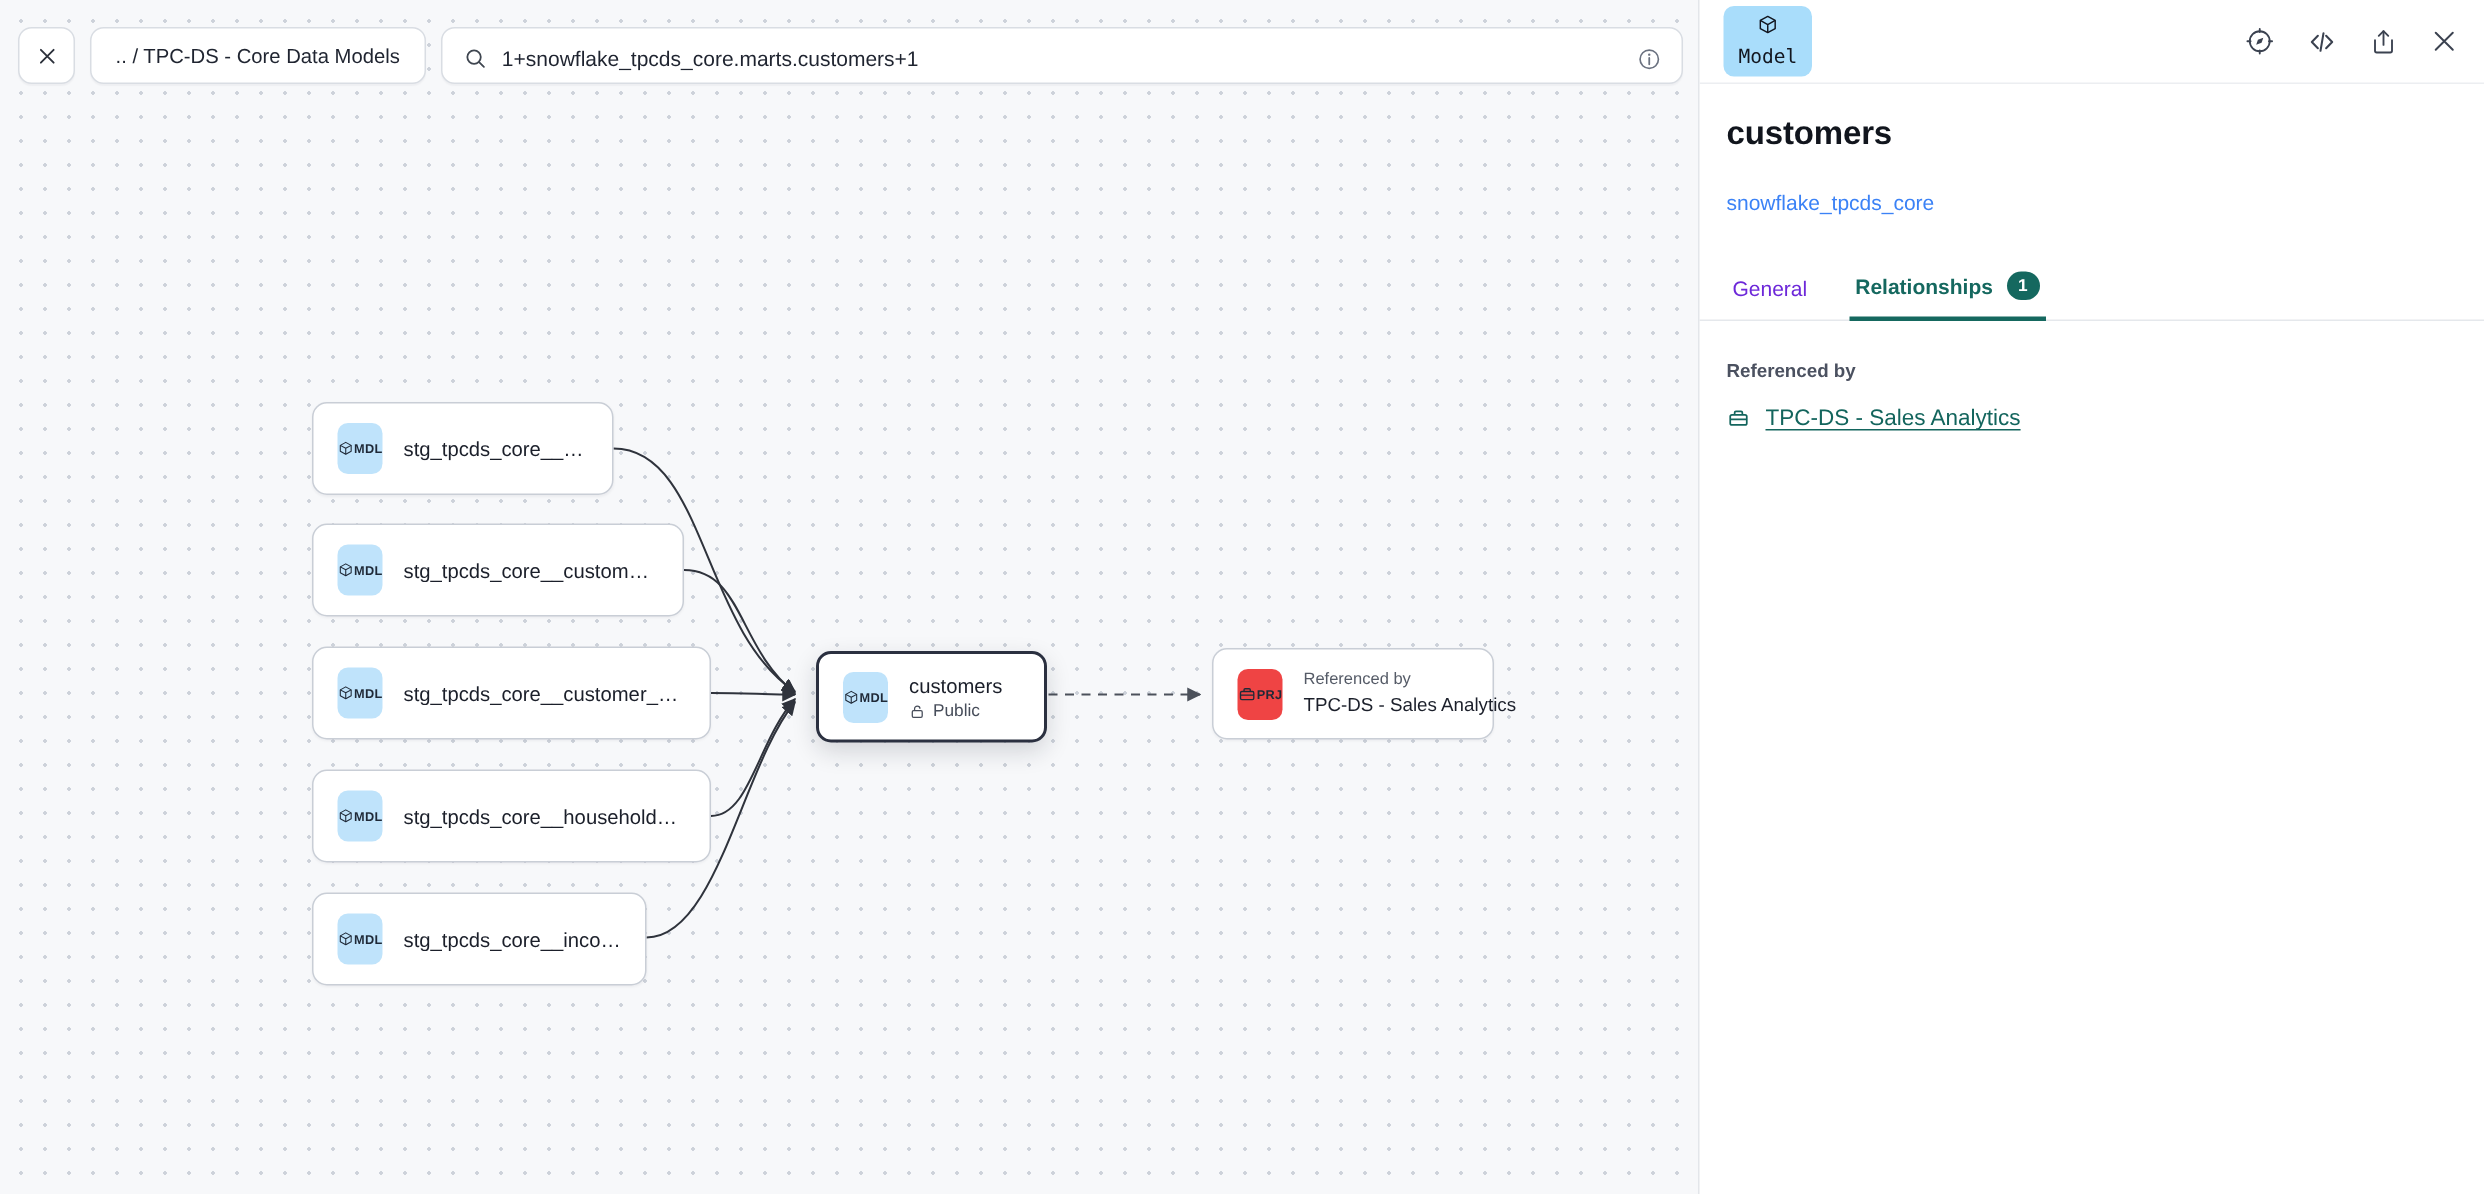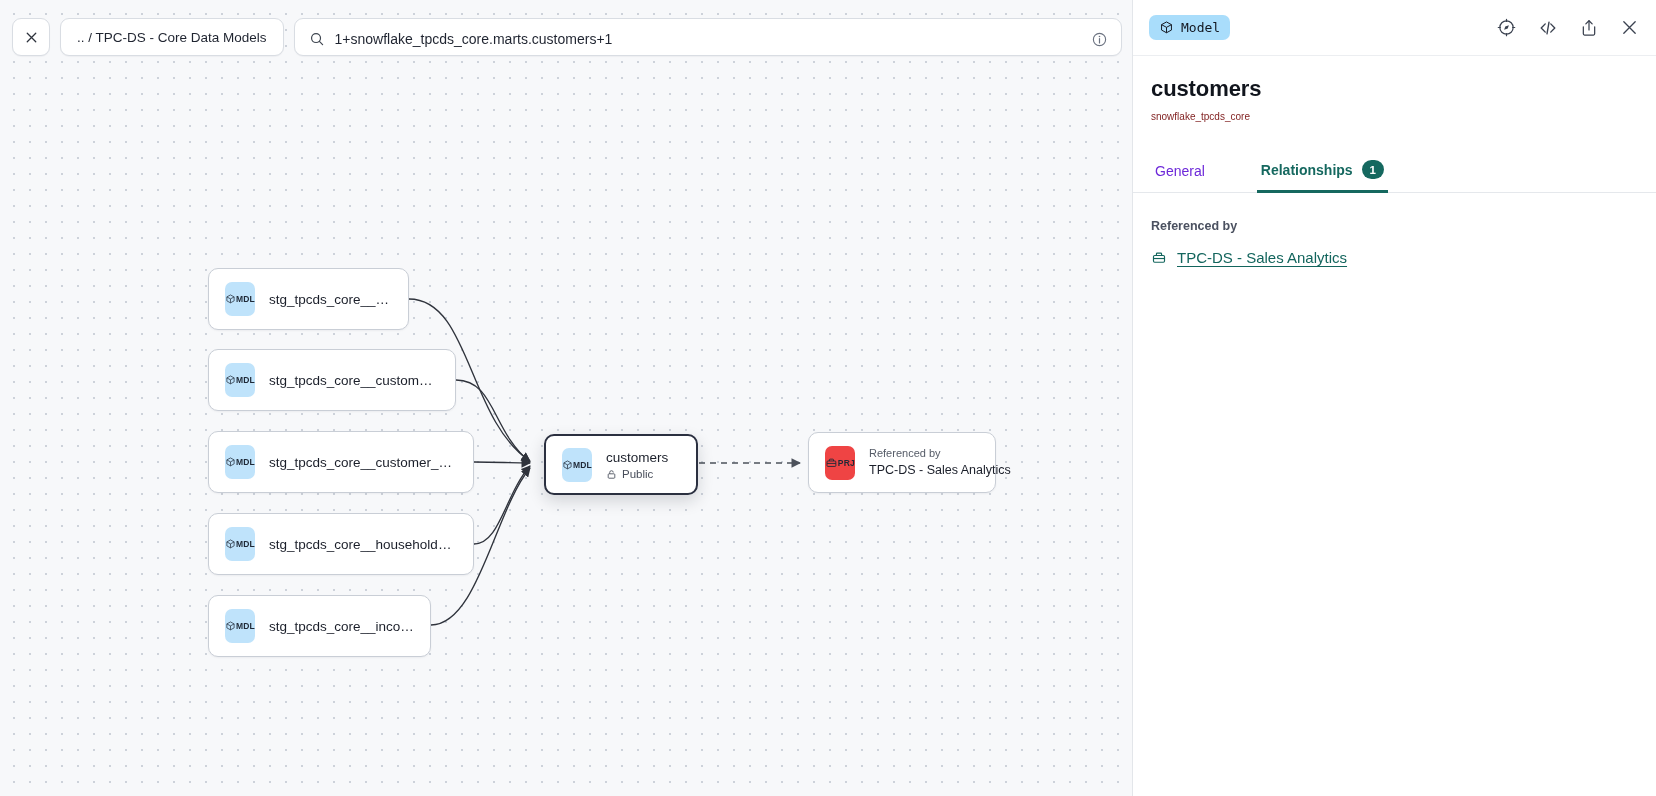--- a/index.html
+++ b/index.html
@@ -137,44 +137,45 @@
   }
   .type-chip {
     display: inline-flex; align-items: center; gap: 7px;
     background: #a9ddfb;
     color: #12161f;
     border-radius: 7px;
     padding: 5px 10px;
     font-size: 13px;
     font-family: "DejaVu Sans Mono", "Liberation Mono", monospace;
     cursor: pointer;
+    flex-direction: column;
   }
   .panel-actions { margin-left: auto; display: flex; align-items: center; gap: 20px; }
   .pa-btn { cursor: pointer; color: #3b4250; display: flex; }
 
   .panel-head { padding: 20px 18px 0 18px; }
   .panel-title { font-size: 22px; font-weight: 700; color: #11151d; letter-spacing: -0.1px; }
-  .panel-subtitle { font-size: 10px; color: #7f1d1d; margin-top: 9px; }
+  .panel-subtitle { font-size: 14px; color: #3b82f6; margin-top: 25px; }
 
   .tabs {
     margin-top: 30px;
     display: flex; align-items: flex-end; gap: 24px;
     padding: 0 18px;
     border-bottom: 1px solid #e5e8ec;
   }
   .tab {
     display: flex; align-items: center; gap: 9px;
     padding: 8px 4px 11px 4px;
     font-size: 14px;
     color: #6d28d9;
     cursor: pointer;
     border-bottom: 3px solid transparent;
     margin-bottom: -1px;
   }
-  .tab.active { color: #15685f; font-weight: 700; border-bottom-color: #15685f; margin-left: 24px; }
+  .tab.active { color: #15685f; font-weight: 700; border-bottom-color: #15685f; }
   .tab-badge {
     background: #15685f; color: #ffffff;
     border-radius: 999px;
     min-width: 22px; height: 19px;
     font-size: 11.5px; font-weight: 700;
     display: flex; align-items: center; justify-content: center;
     padding: 0 6px;
   }
 
   .panel-section { padding: 26px 18px 0 18px; }

